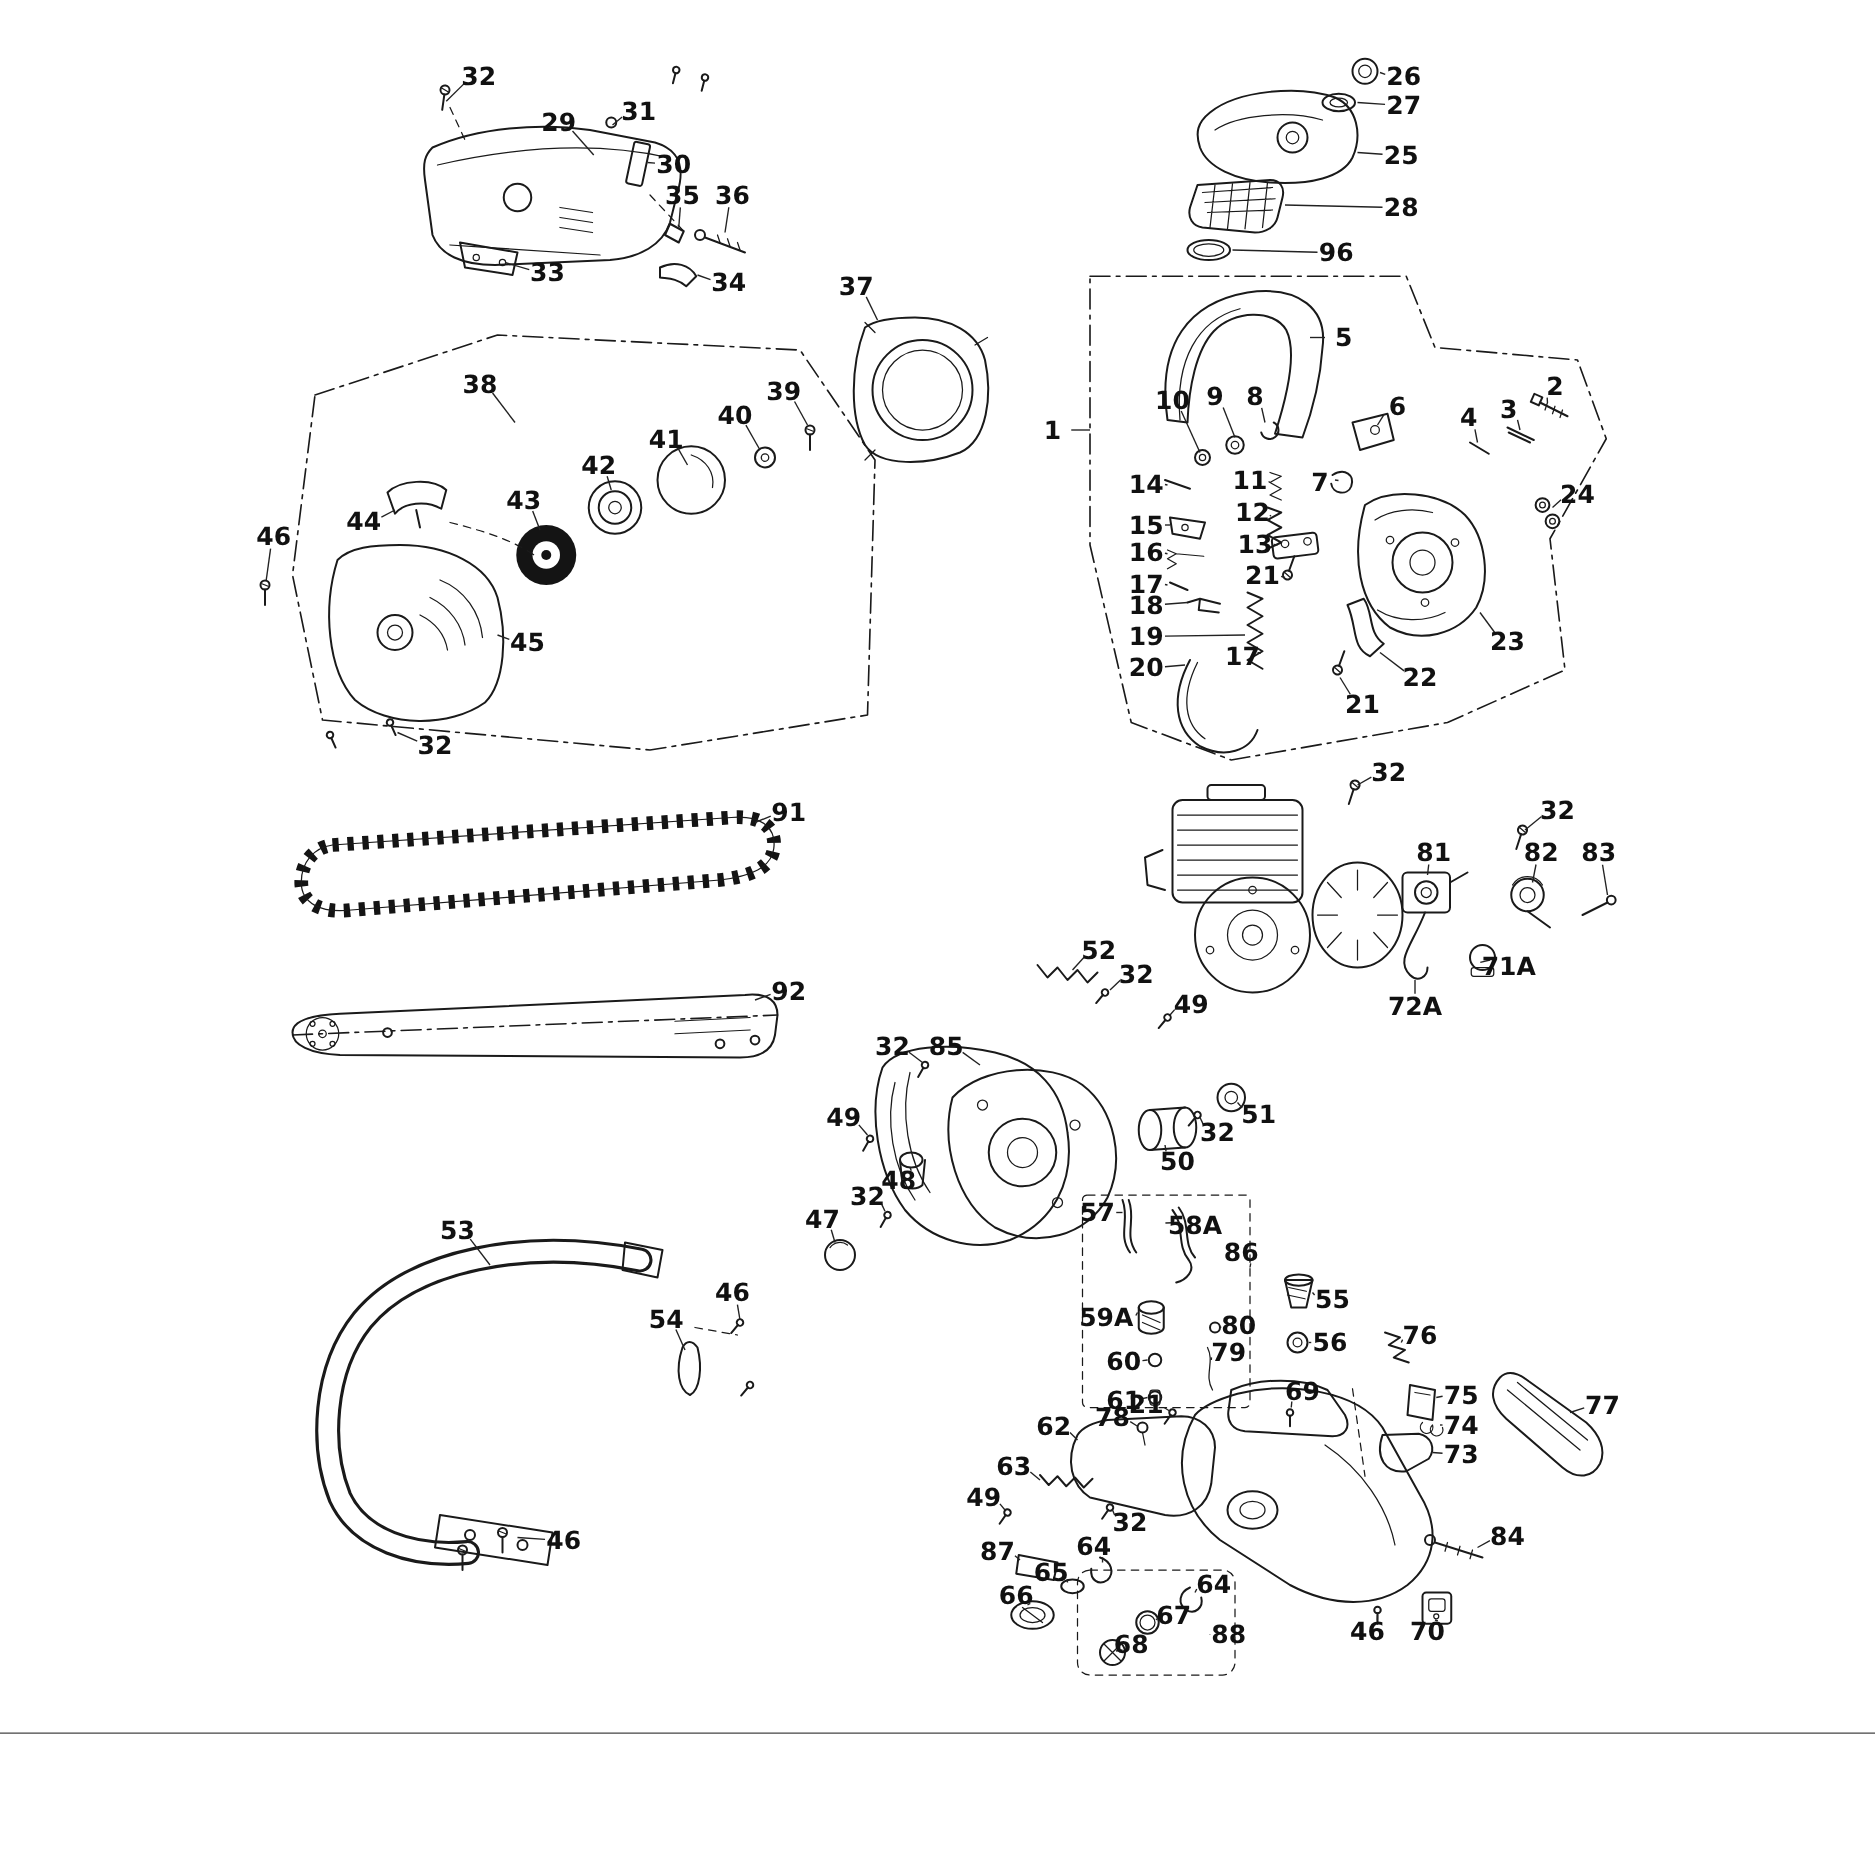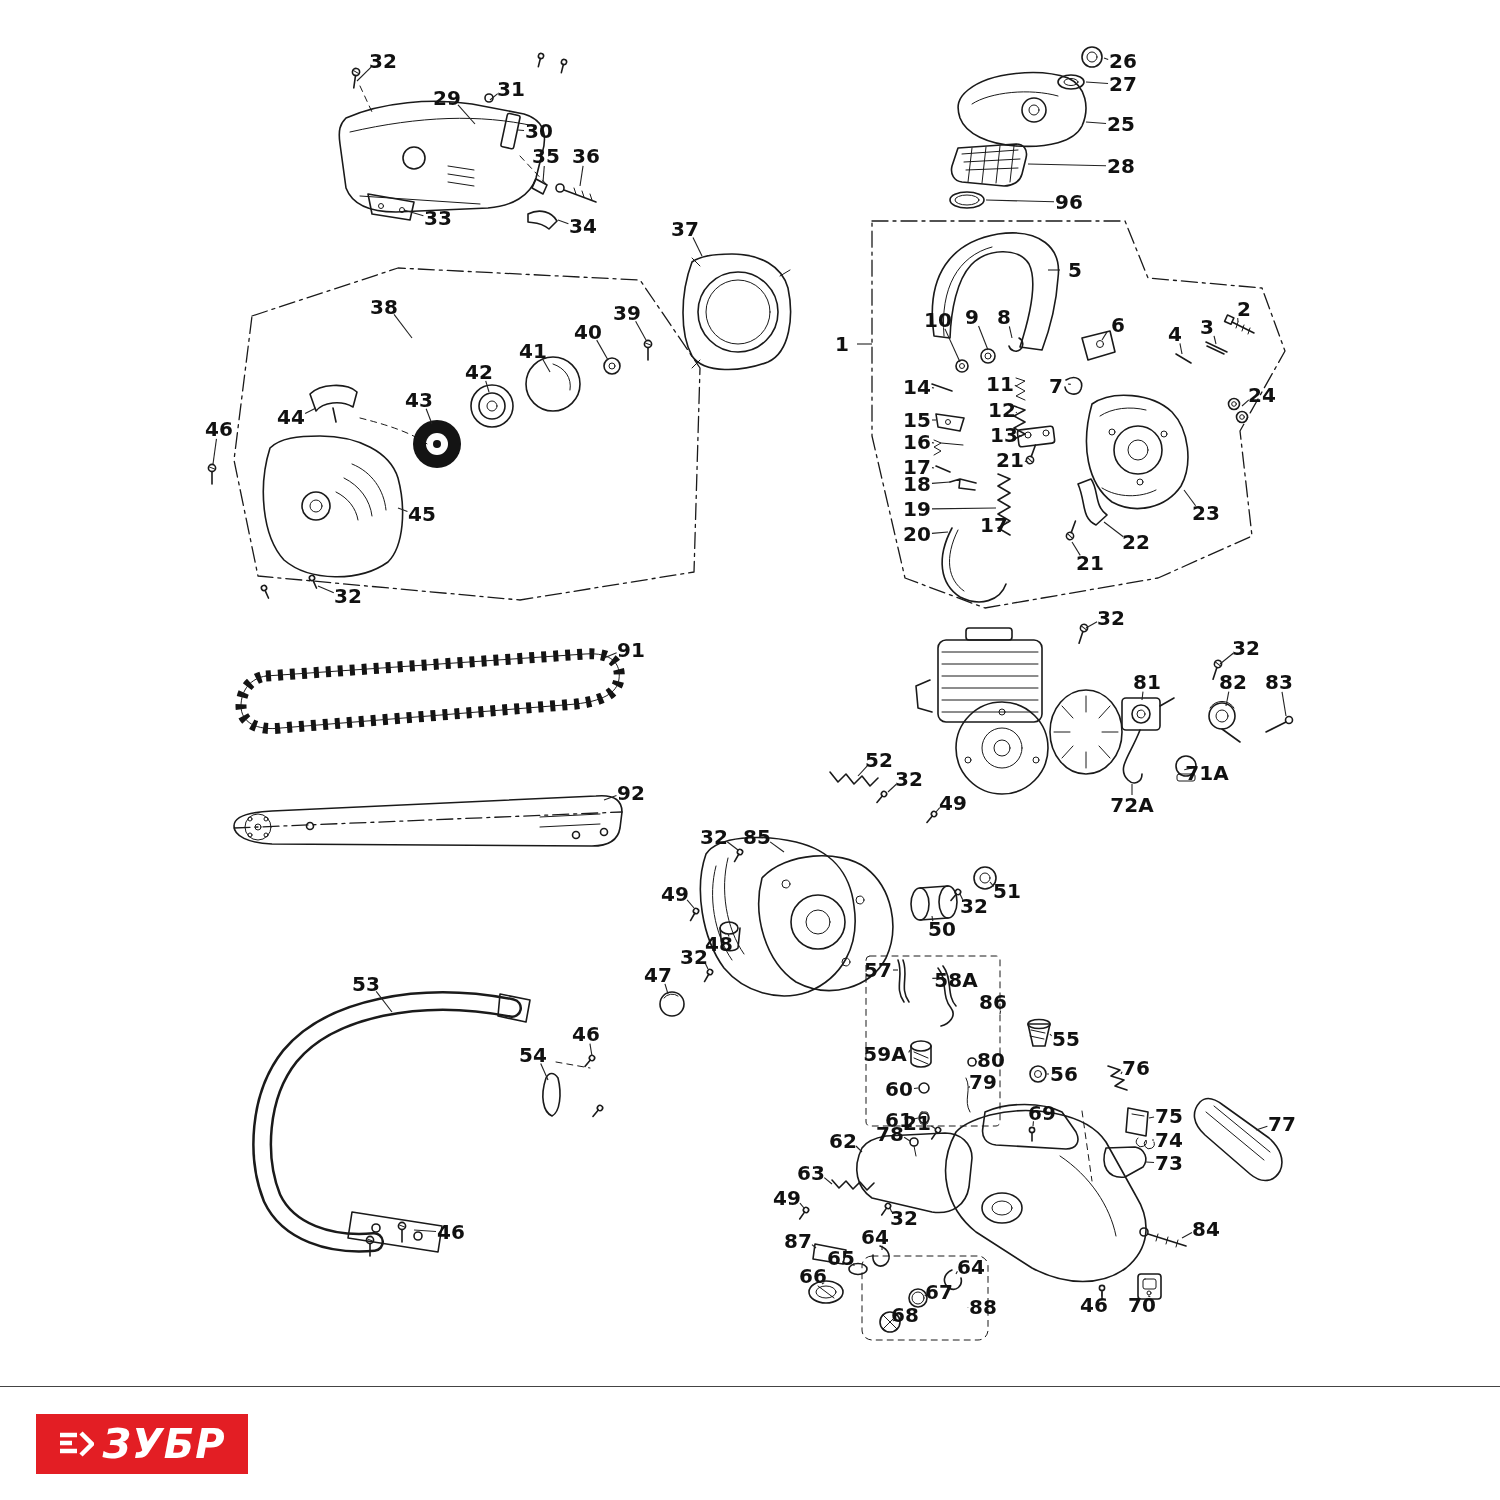--- a/index.html
+++ b/index.html
@@ -529,20 +529,13 @@
         <text x="1094" y="1296" text-anchor="middle" class="part-num">46</text>
         <line x1="1150.3205029433784" y1="1280.6794970566216" x2="1148" y2="1280" class="leader"></line>
         <text x="1142" y="1296" text-anchor="middle" class="part-num">70</text>
         <line x1="436.0218659008374" y1="1215.46024741985" x2="414" y2="1214" class="leader"></line>
         <text x="451" y="1223" text-anchor="middle" class="part-num">46</text>
       </g>
 </svg>
 </div>
 
 <div class="footer">
-  <div class="logo" style="background: rgb(227, 30, 36);">
-    <svg width="36" height="32" viewBox="0 0 36 32">
-      <path d="M2 7 h17 M2 15 h12 M2 23 h17" stroke="#fff" stroke-width="4.5" fill="none"></path>
-      <path d="M23 5 l11 11 -11 11" stroke="#fff" stroke-width="4.5" fill="none"></path>
-    </svg>
-    <span>ЗУБР</span>
-  </div>
 </div>
 
 </body></html>

